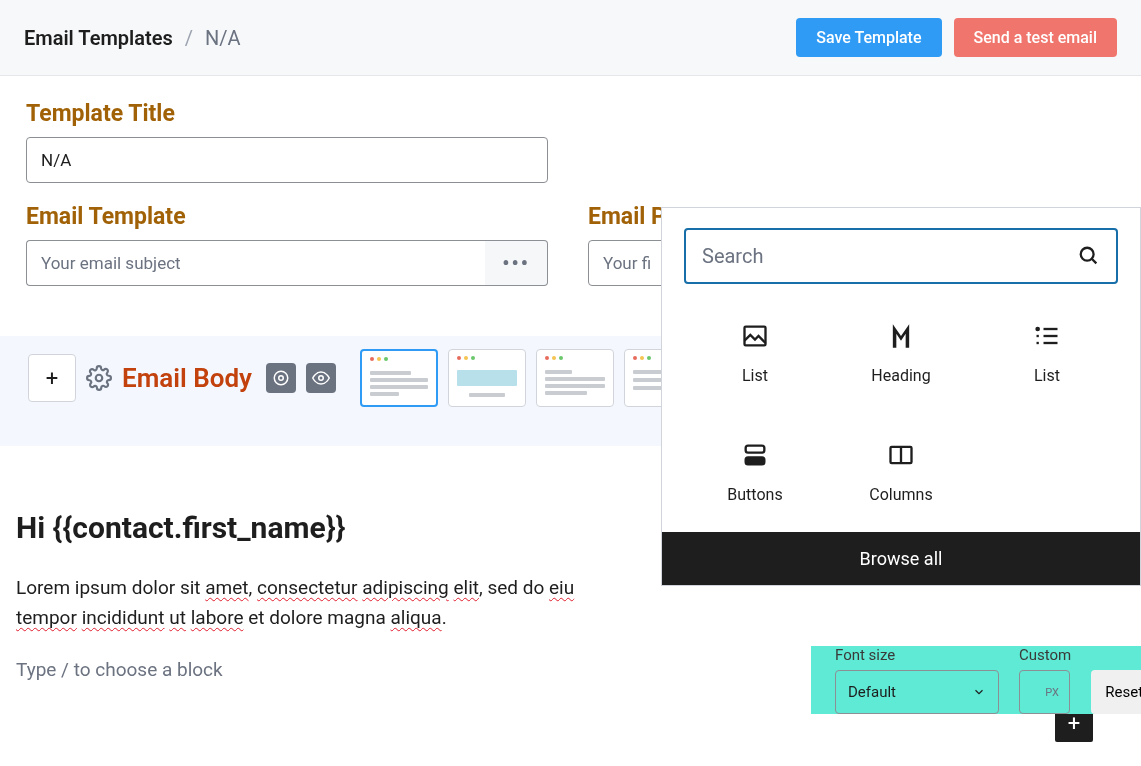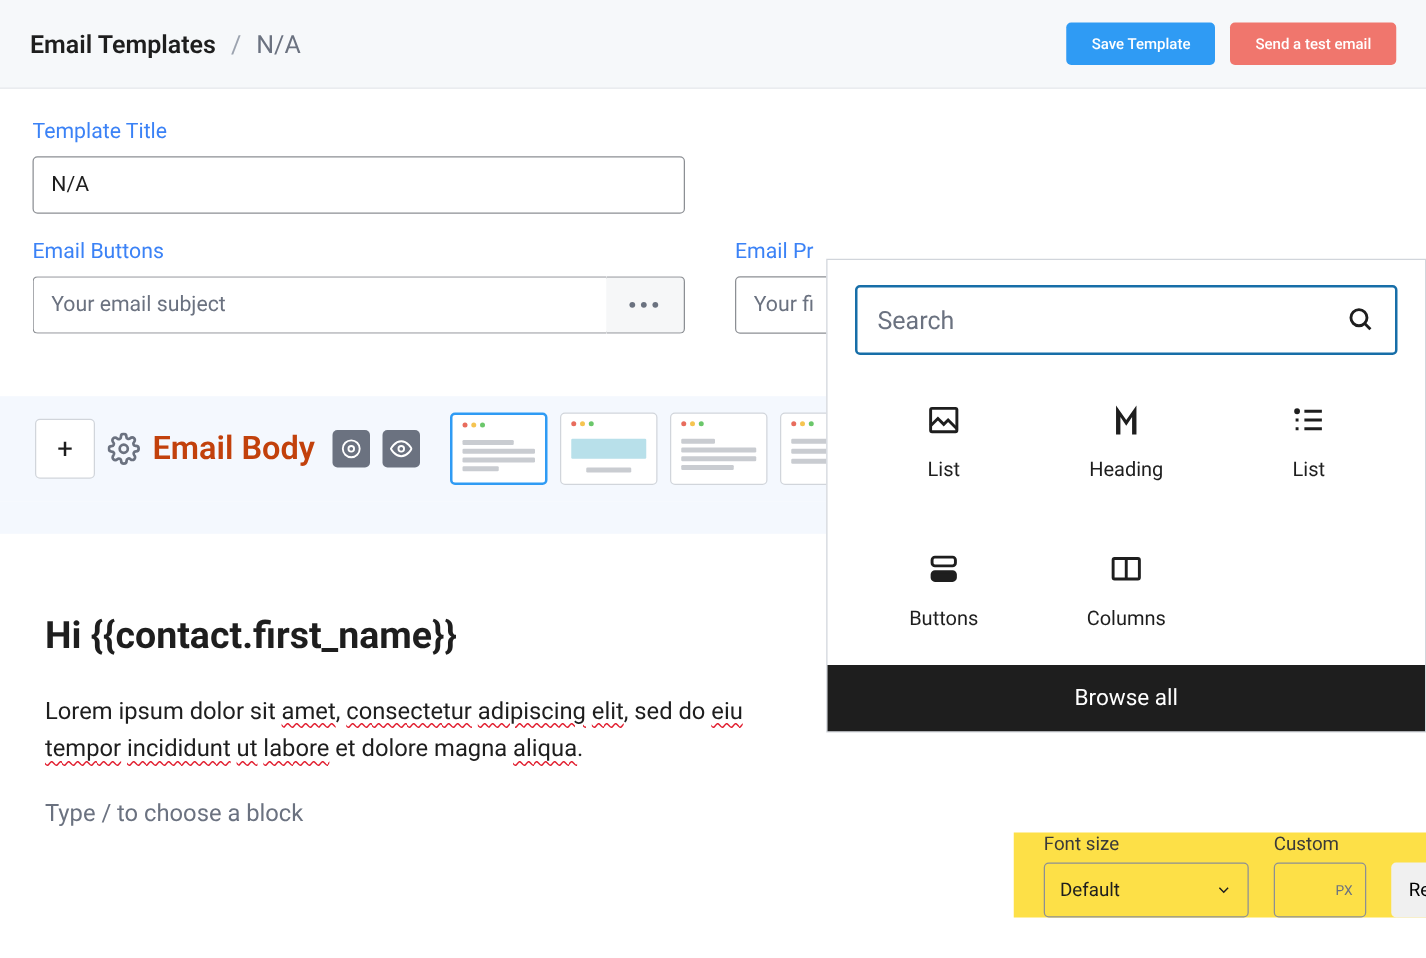--- a/index.html
+++ b/index.html
@@ -1,27 +1,27 @@
 <!DOCTYPE html>
 <html><head>
 <meta charset="utf-8">
 <style>
 *{box-sizing:border-box;margin:0;padding:0;font-family:-apple-system,BlinkMacSystemFont,"Segoe UI",Roboto,sans-serif}
 body{background:#fff;color:#1e1e1e;width:1141px;height:766px;overflow:hidden;position:relative}
 .header{background:#f6f8fa;border-bottom:1px solid #e5e7eb;padding:18px 24px;display:flex;align-items:center;justify-content:space-between}
 .breadcrumb{display:flex;align-items:center;gap:12px;font-size:20px;font-weight:600}
 .breadcrumb .sep{color:#9ca3af;font-weight:400}
 .breadcrumb .current{color:#6b7280;font-weight:400}
-.btn{padding:10px 20px;border:none;border-radius:4px;font-size:12px;font-weight:500;cursor:pointer;color:#fff}
+.btn{padding:10px 20px;border:none;border-radius:4px;font-size:16px;font-weight:500;cursor:pointer;color:#fff}
 .btn-primary{background:#2f9bf4}
 .btn-danger{background:#f0766d}
 .header-actions{display:flex;gap:12px}
 .form-area{padding:24px 26px 30px 26px}
 .field{margin-bottom:20px}
-.field-label{display:block;font-size:17px;font-weight:400;color:#3b82f6;margin-bottom:10px}
+.field-label{display:block;font-size:23px;font-weight:700;color:#a16207;margin-bottom:10px}
 .input{width:100%;padding:12px 14px;border:1px solid #8c8f94;border-radius:4px;font-size:17px;color:#1e1e1e;background:#fff}
 .input::placeholder{color:#6b7280}
 .row{display:flex;gap:40px}
 .row .field{flex:1}
 .row .field:first-child{flex:0 0 522px}
 .subject-wrap{display:flex}
 .subject-wrap .input{border-top-right-radius:0;border-bottom-right-radius:0;border-right:none}
 .subject-addon{width:72px;background:#f6f7f8;border:1px solid #8c8f94;border-left:none;border-radius:0 4px 4px 0;display:flex;align-items:center;justify-content:center;font-size:20px;color:#6b7280;cursor:pointer;font-weight:bold;letter-spacing:2px}
 .body-area{background:#f4f8fe;padding:13px 8px;display:flex;align-items:center;gap:10px}
 .add-btn{width:48px;height:48px;background:#fff;border:1px solid #d1d5db;border-radius:4px;display:flex;align-items:center;justify-content:center;font-size:22px;cursor:pointer;margin-left:20px}
@@ -29,43 +29,43 @@
 .body-title{font-size:26px;font-weight:600;color:#c2410c;margin-right:4px}
 .chip{width:30px;height:30px;background:#6b7280;border-radius:4px;display:flex;align-items:center;justify-content:center;color:#fff;cursor:pointer}
 .layouts{display:flex;gap:10px;margin-left:14px}
 .layout-thumb{width:78px;height:58px;background:#fff;border:1px solid #d1d5db;border-radius:4px;padding:6px 8px;cursor:pointer;position:relative}
 .layout-thumb.active{border:2px solid #2f9bf4}
 .layout-thumb .dots{position:absolute;top:6px;left:8px;display:flex;gap:3px}
 .layout-thumb .dot{width:4px;height:4px;border-radius:50%}
 .layout-thumb .lines{position:absolute;top:20px;left:8px;right:8px;display:flex;flex-direction:column;gap:3px}
 .layout-thumb .line{height:4px;background:#c9ccd1;border-radius:1px}
 .layout-thumb .img-box{height:16px;background:#b8e0ea;border-radius:1px;margin-bottom:4px}
-.editor{padding:30px 36px;position:relative}
+.editor{padding:30px 16px;position:relative}
 .editor h2{font-size:30px;font-weight:700;margin:34px 0 28px 0}
 .editor p{font-size:19px;line-height:1.6;margin-bottom:24px}
 .squiggle{text-decoration:underline wavy #e11d2e;text-decoration-thickness:1px;text-underline-offset:3px}
 .placeholder-text{color:#6b7280;font-size:19px}
 .plus-block{position:absolute;right:48px;top:258px;width:38px;height:38px;background:#1e1e1e;color:#fff;display:flex;align-items:center;justify-content:center;font-size:22px;cursor:pointer;border-radius:2px}
 .bar{height:26px;background:#f4f8fe;margin-bottom:0}
 
 .panel{position:absolute;top:207px;right:0;width:480px;background:#fff;border:1px solid #d1d5db;border-top:1px solid #d1d5db;z-index:10}
 .search-wrap{padding:20px 22px}
 .search-box{border:2px solid #176ea8;border-radius:4px;height:56px;display:flex;align-items:center;padding:0 16px}
 .search-box input{flex:1;border:none;outline:none;font-size:20px;color:#1e1e1e}
 .search-box input::placeholder{color:#6b7280}
 .block-grid{display:grid;grid-template-columns:repeat(3,1fr);padding:10px 20px 20px 20px;row-gap:40px}
 .block-item{display:flex;flex-direction:column;align-items:center;gap:16px;cursor:pointer;padding:8px}
 .block-item svg{width:28px;height:28px}
 .block-item span{font-size:16px;color:#1e1e1e}
 .browse-all{background:#1e1e1e;color:#fff;text-align:center;padding:16px;font-size:18px;cursor:pointer}
-.sidepanel{position:absolute;right:0;top:666px;width:330px;background:#fde047;padding:0 24px}
+.sidepanel{position:absolute;right:0;top:646px;width:330px;background:#5eead4;padding:0 24px}
 .sidepanel .row2{display:flex;gap:20px;align-items:flex-end}
 .sidepanel label{font-size:15px;color:#3a3a3a;display:block;margin-bottom:6px}
 .select{width:164px;height:44px;border:1px solid #8c8f94;border-radius:4px;padding:0 12px;display:flex;align-items:center;justify-content:space-between;cursor:pointer;font-size:15px}
-.unit{width:74px;height:44px;border:1px solid #8c8f94;border-radius:4px;display:flex;align-items:center;justify-content:flex-end;padding:0 10px;font-size:11px;color:#6b7280}
+.unit{width:51px;height:44px;border:1px solid #8c8f94;border-radius:4px;display:flex;align-items:center;justify-content:flex-end;padding:0 10px;font-size:11px;color:#6b7280}
 .reset{height:44px;padding:0 14px;background:#f0f0f0;border:none;border-radius:4px;cursor:pointer;font-size:15px}
 </style>
 </head>
 <body>
 
 <div class="header">
   <div class="breadcrumb">
     <span>Email Templates</span>
     <span class="sep">/</span>
     <span class="current">N/A</span>
@@ -76,21 +76,21 @@
   </div>
 </div>
 
 <div class="form-area">
   <div class="field" style="width:522px">
     <label class="field-label">Template Title</label>
     <input class="input" value="N/A" style="">
   </div>
   <div class="row">
     <div class="field">
-      <label class="field-label">Email Buttons</label>
+      <label class="field-label">Email Template</label>
       <div class="subject-wrap">
         <input class="input" placeholder="Your email subject" style="">
         <div class="subject-addon">•••</div>
       </div>
     </div>
     <div class="field">
       <label class="field-label">Email Pr</label>
       <input class="input" placeholder="Your fi" style="">
     </div>
   </div>

